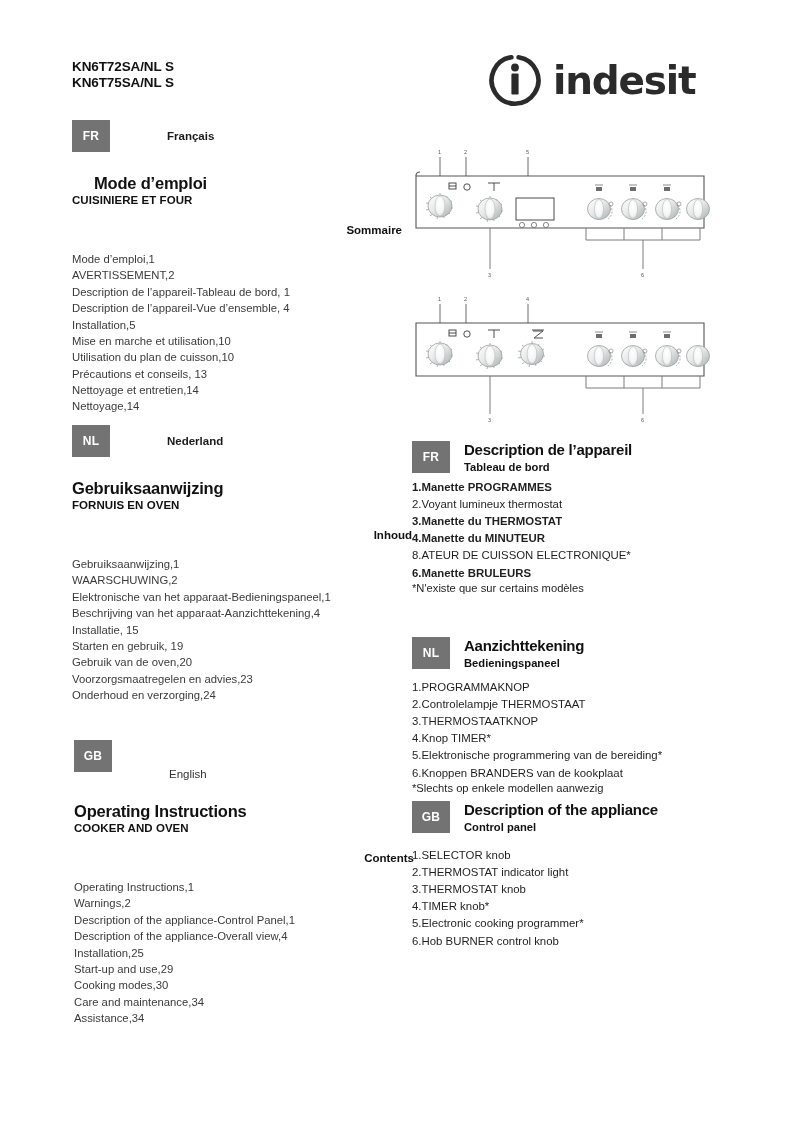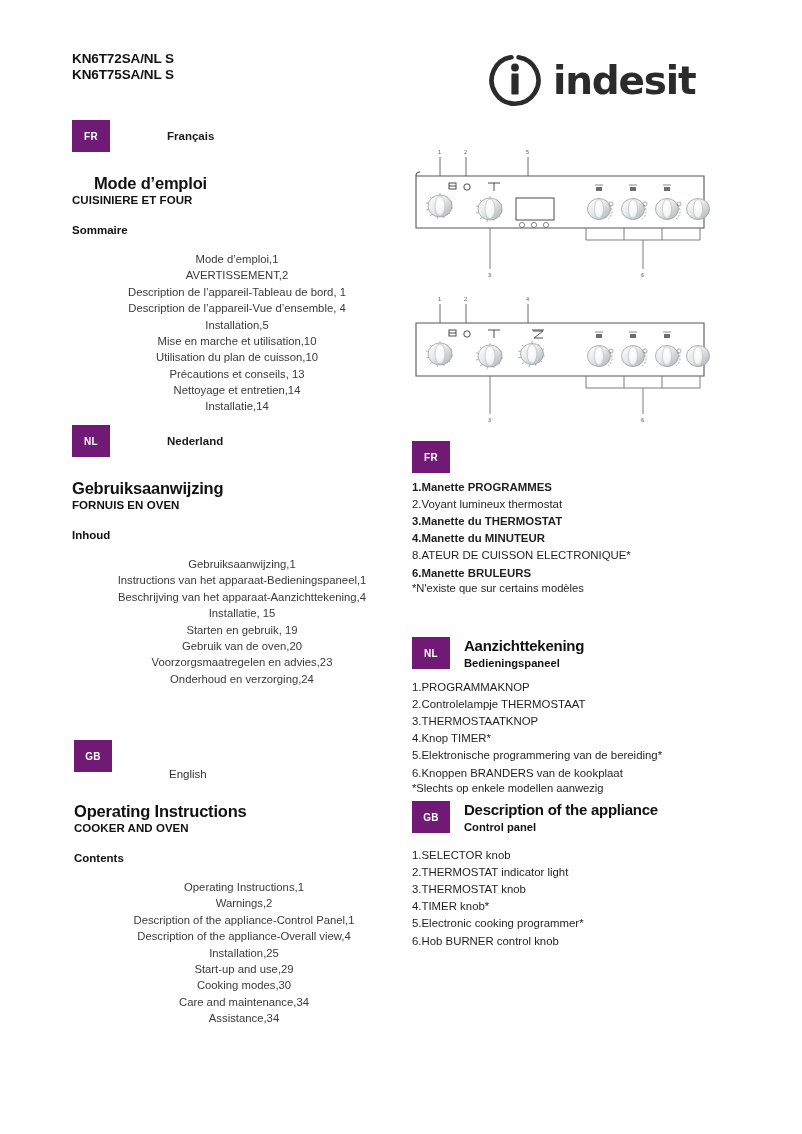--- a/index.html
+++ b/index.html
@@ -21,40 +21,40 @@
     inset: 0;
     width: 802px;
     height: 1134px;
     overflow: hidden;
   }
 
   
   .model-codes {
     position: absolute;
     left: 72px;
-    top: 51px;
+    top: 59px;
     font-size: 13.5px;
     font-weight: bold;
     line-height: 1.17;
     letter-spacing: -0.1px;
     color: #111;
   }
 
   
   .lang-block { position: absolute; }
   .lang-row {
     display: flex;
     align-items: center;
   }
   .flag {
     width: 38px;
     height: 32px;
-    background: #701a75;
+    background: #737373;
     color: #ffffff;
-    font-size: 10px;
+    font-size: 12px;
     font-weight: bold;
     display: flex;
     align-items: center;
     justify-content: center;
     letter-spacing: 0.3px;
     flex: none;
   }
   .lang-name {
     margin-left: 14px;
     font-size: 11.5px;
@@ -74,29 +74,29 @@
     font-size: 11.5px;
     font-weight: bold;
     letter-spacing: 0.05px;
     color: #111;
     margin-top: 1px;
   }
   .toc-head {
     font-size: 11.5px;
     font-weight: bold;
     color: #111;
+    text-align: right;
   }
   .toc-list {
     list-style: none;
     margin: 0;
     padding: 0;
     font-size: 11.3px;
     line-height: 1.45;
     color: #3a3a3a;
-    text-align: center;
   }
   .toc-list li { white-space: nowrap; }
 
   
   .logo {
     position: absolute;
     left: 487px;
     top: 52px;
     display: flex;
     align-items: center;
@@ -172,35 +172,36 @@
     <ul class="toc-list" style="margin-top:15px;">
         <li>Mode d’emploi,1</li>
         <li>AVERTISSEMENT,2</li>
         <li>Description de l’appareil-Tableau de bord, 1</li>
         <li>Description de l’appareil-Vue d’ensemble, 4</li>
         <li>Installation,5</li>
         <li>Mise en marche et utilisation,10</li>
         <li>Utilisation du plan de cuisson,10</li>
         <li>Précautions et conseils, 13</li>
         <li>Nettoyage et entretien,14</li>
-        <li>Installatie,14</li>
+        <li>Nettoyage,14</li>
       </ul>
   </div>
 
   <div class="lang-block" style="left:72px; top:425px; width:340px;">
     <div class="lang-row">
       <div class="flag">NL</div>
       <div class="lang-name">Nederland</div>
     </div>
     <div class="doc-title" style="margin-top:22px;">Gebruiksaanwijzing</div>
     <div class="doc-sub">FORNUIS EN OVEN</div>
     <div class="toc-head" style="margin-top:18px;">Inhoud</div>
     <ul class="toc-list" style="margin-top:15px;">
         <li>Gebruiksaanwijzing,1</li>
-        <li>Instructions van het apparaat-Bedieningspaneel,1</li>
+        <li>WAARSCHUWING,2</li>
+        <li>Elektronische van het apparaat-Bedieningspaneel,1</li>
         <li>Beschrijving van het apparaat-Aanzichttekening,4</li>
         <li>Installatie, 15</li>
         <li>Starten en gebruik, 19</li>
         <li>Gebruik van de oven,20</li>
         <li>Voorzorgsmaatregelen en advies,23</li>
         <li>Onderhoud en verzorging,24</li>
       </ul>
   </div>
 
   <div class="lang-block" style="left:74px; top:732px; width:340px;">
@@ -487,20 +488,24 @@
       <g font-size="5.5" fill="#5a5a5a" font-family="Liberation Sans, sans-serif">
         <text x="78" y="134">3</text>
         <text x="231" y="134">6</text>
       </g>
     </svg>
   </div>
 
   <div class="desc-block" style="left:412px; top:441px;">
     <div class="desc-head-row">
       <div class="flag">FR</div>
+      <div class="desc-titles">
+        <div class="desc-title">Description de l’appareil</div>
+        <div class="desc-sub">Tableau de bord</div>
+      </div>
     </div>
     <ul class="desc-list">
         <li class="b">1.Manette PROGRAMMES</li>
         <li>2.Voyant lumineux thermostat</li>
         <li class="b">3.Manette du THERMOSTAT</li>
         <li class="b">4.Manette du MINUTEUR</li>
         <li>8.ATEUR DE CUISSON ELECTRONIQUE*</li>
         <li class="b">6.Manette BRULEURS</li>
       </ul>
     <div class="desc-note">*N'existe que sur certains modèles</div>

